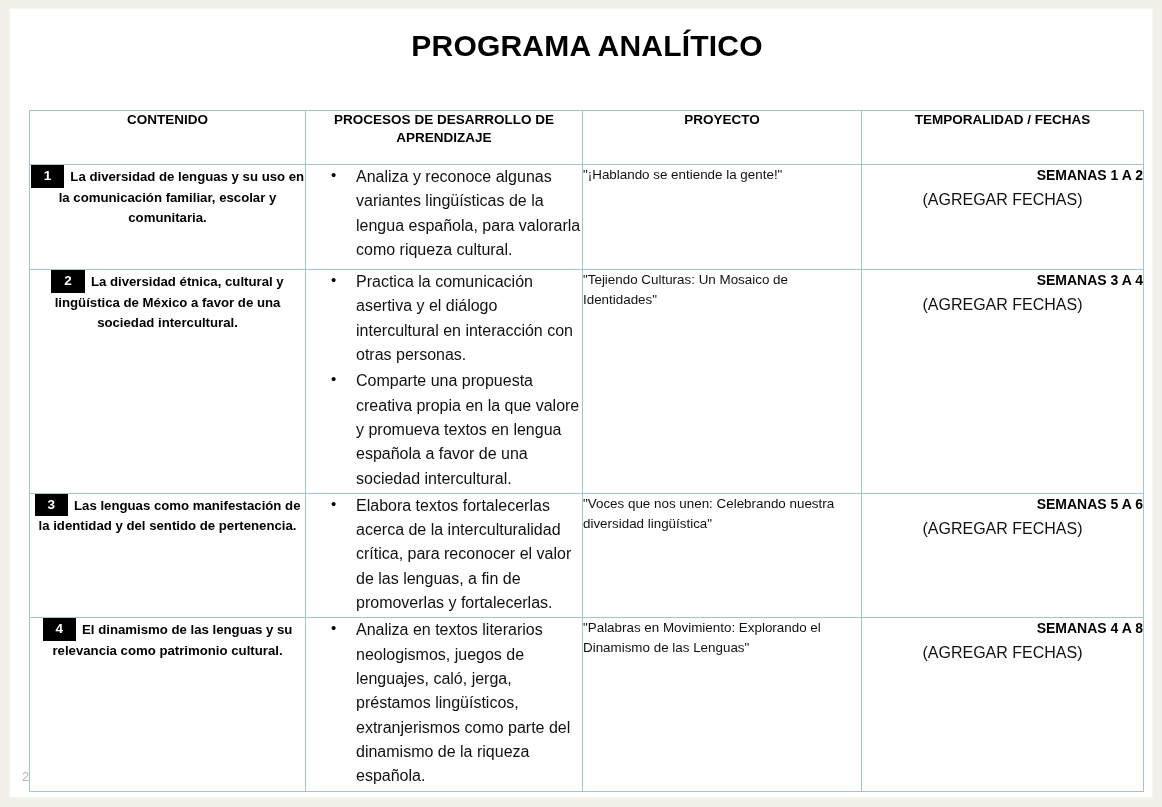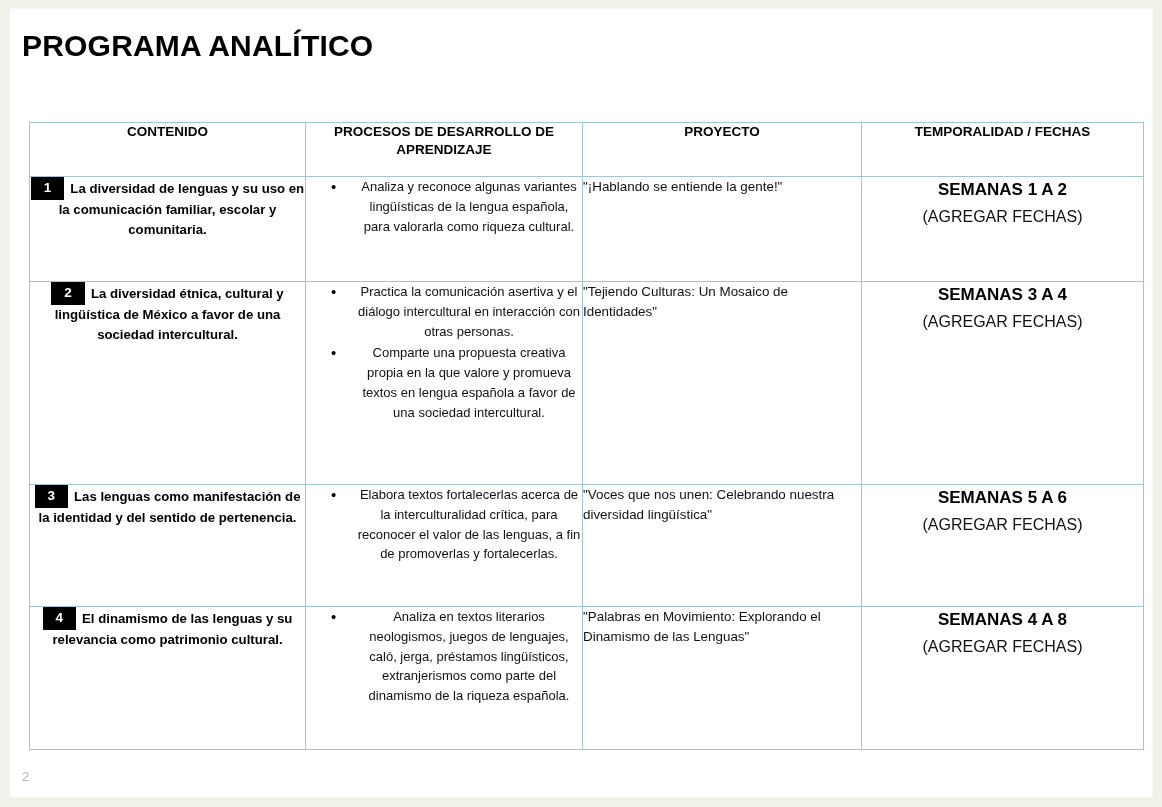--- a/index.html
+++ b/index.html
@@ -20,35 +20,36 @@
     position: relative;
     width: 100%;
     height: 100%;
     background: #ffffff;
     border: 1px solid #f6f5ef;
     overflow: hidden;
   }
 
   
   .title {
+    text-align: center;
     font-size: 30px;
     font-weight: bold;
     color: #000000;
     letter-spacing: 0.2px;
     margin: 20px 0 0 0;
     line-height: 1.1;
     font-family: "Liberation Sans", sans-serif;
     padding-left: 12px;
   }
 
   
   .table-wrap {
     position: absolute;
     left: 19px;
-    top: 113px;
+    top: 101px;
     width: 1114px;
   }
   table.program {
     width: 100%;
     border-collapse: collapse;
     table-layout: fixed;
   }
   table.program td, table.program th {
     border: 1px solid #a3c4d6;
     vertical-align: top;
@@ -97,25 +98,25 @@
 
   
   .procesos-cell { padding: 10px 8px 10px 6px; }
   ul.pda {
     margin: 0;
     padding: 0 0 0 50px;
     list-style: none;
   }
   ul.pda li {
     position: relative;
-    font-size: 13px;
+    font-size: 16px;
     color: #111111;
     line-height: 1.52;
     margin: 0 0 2px 0;
-    text-align: center;
+    text-align: left;
   }
   ul.pda li::before {
     content: "\2022";
     position: absolute;
     left: -25px;
     top: -1px;
     font-size: 15px;
     color: #000000;
   }
 
@@ -127,24 +128,25 @@
     line-height: 1.5;
     text-align: left;
   }
 
   
   .temp-cell {
     padding: 12px 10px 10px 10px;
     text-align: center;
   }
   .temp-weeks {
-    font-size: 17px;
+    font-size: 14px;
     font-weight: bold;
     color: #000000;
     line-height: 1.5;
+    text-align: right;
   }
   .temp-dates {
     font-size: 16px;
     color: #111111;
     line-height: 1.7;
   }
 
   
   tr.r1 td { height: 105px; }
   tr.r2 td { height: 203px; }

